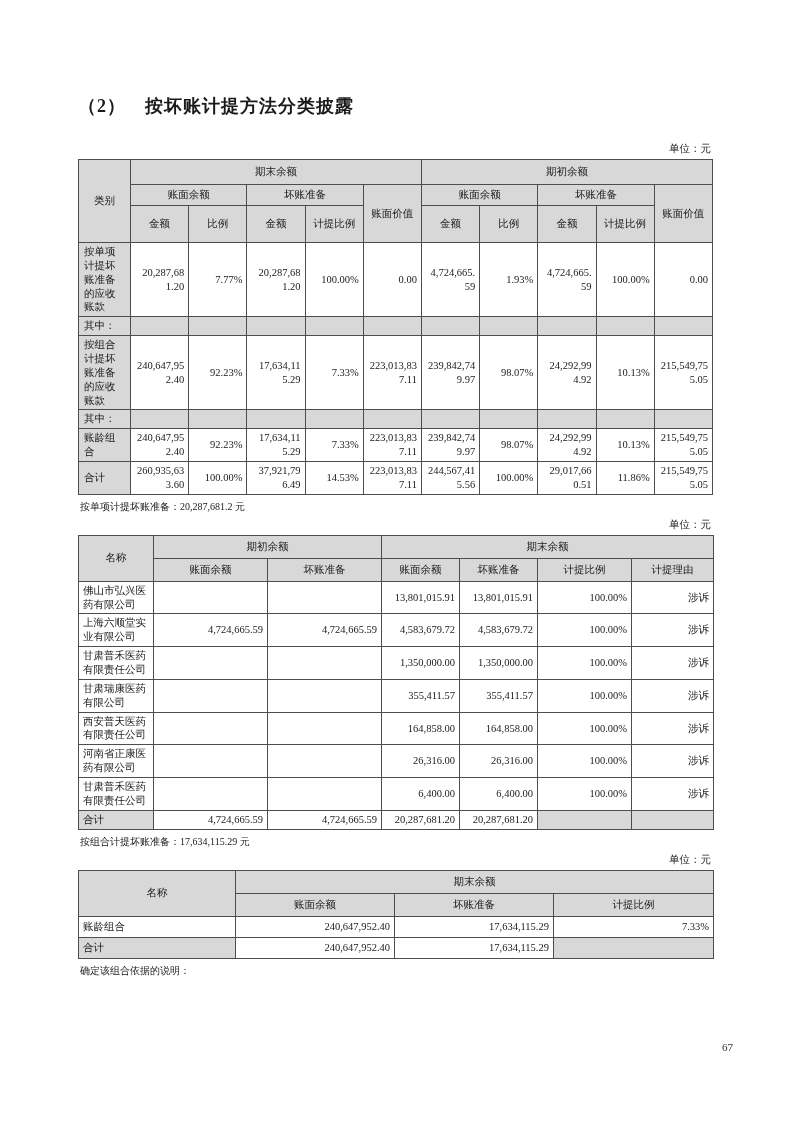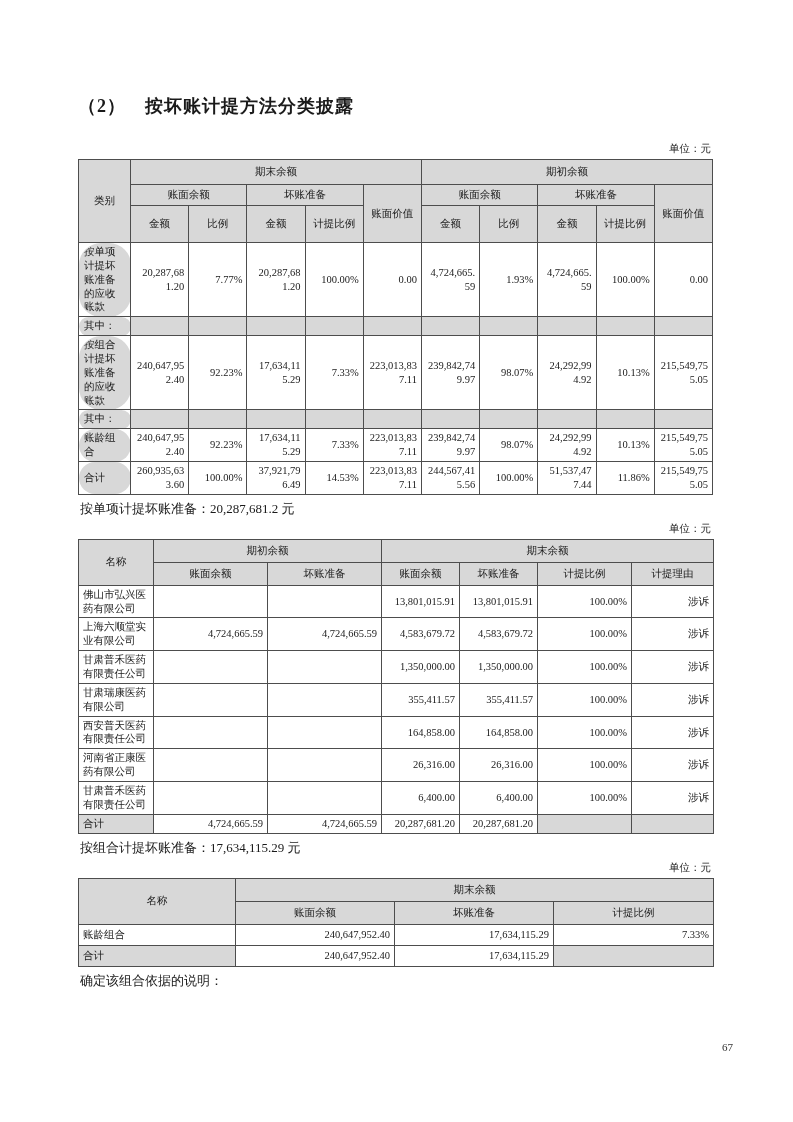--- a/index.html
+++ b/index.html
@@ -5,37 +5,37 @@
   html,body { margin:0; padding:0; background:#ffffff; }
   .page {
     position:relative; width:793px; height:1122px; background:#ffffff;
     font-family:"Liberation Serif","DejaVu Serif",serif; color:#1a1a1a;
     overflow:hidden;
   }
   .content { position:absolute; left:78px; top:94px; width:635px; }
   .doc-title { font-size:18px; font-weight:bold; margin:0; letter-spacing:1px; }
   .unit { text-align:right; font-size:10.5px; margin:4px 2px 3px 0; }
   .unit-first { margin-top:24px; }
-  .note { font-size:13px; margin:5px 0 2px 2px; }
+  .note { font-size:10px; margin:5px 0 2px 2px; }
 
   table { border-collapse:collapse; table-layout:fixed; width:635px; border:1.5px solid #3f3f3f; }
   td, th {
     border:1px solid #4d4d4d; font-size:10.5px; font-weight:normal;
     padding:2px 4px; line-height:1.32; vertical-align:middle;
     overflow:hidden;
   }
   th { background:#d8d8d8; text-align:center; }
   td.num { text-align:right; word-break:break-all; }
   td.txt { text-align:right; }
   td.lbl { text-align:left; }
   td.gray { background:#d8d8d8; }
   tr.section td { background:#d8d8d8; height:12px; }
 
   
-  .t1 td.lbl { background:#d8d8d8; padding:2px 5px;border-radius:22px; }
+  .t1 td.lbl { background:#d8d8d8; padding:2px 5px; }
   .t1 thead tr.hr1 th { height:20px; }
   .t1 thead tr.hr2 th { height:16px; }
   .t1 thead tr.hr3 th { height:32px; padding:2px 6px; }
 
   
   .t2 thead th, .t3 thead th { height:18px; }
   .t3 tbody td { height:16px; }
 
   .page-number { position:absolute; left:710px; top:1041px; font-size:11px; color:#333;padding-left:12px; }
 </style>
@@ -156,21 +156,21 @@
           </tr>
           <tr>
             <td class="lbl">合计</td>
             <td class="num">260,935,633.60</td>
             <td class="num">100.00%</td>
             <td class="num">37,921,796.49</td>
             <td class="num">14.53%</td>
             <td class="num">223,013,837.11</td>
             <td class="num">244,567,415.56</td>
             <td class="num">100.00%</td>
-            <td class="num">51,537,477.44</td>
+            <td class="num">29,017,660.51</td>
             <td class="num">11.86%</td>
             <td class="num">215,549,755.05</td>
           </tr>
         </tbody>
     </table>
 
     <p class="note">按单项计提坏账准备：20,287,681.2 元</p>
 
     <div class="unit">单位：元</div>
 

